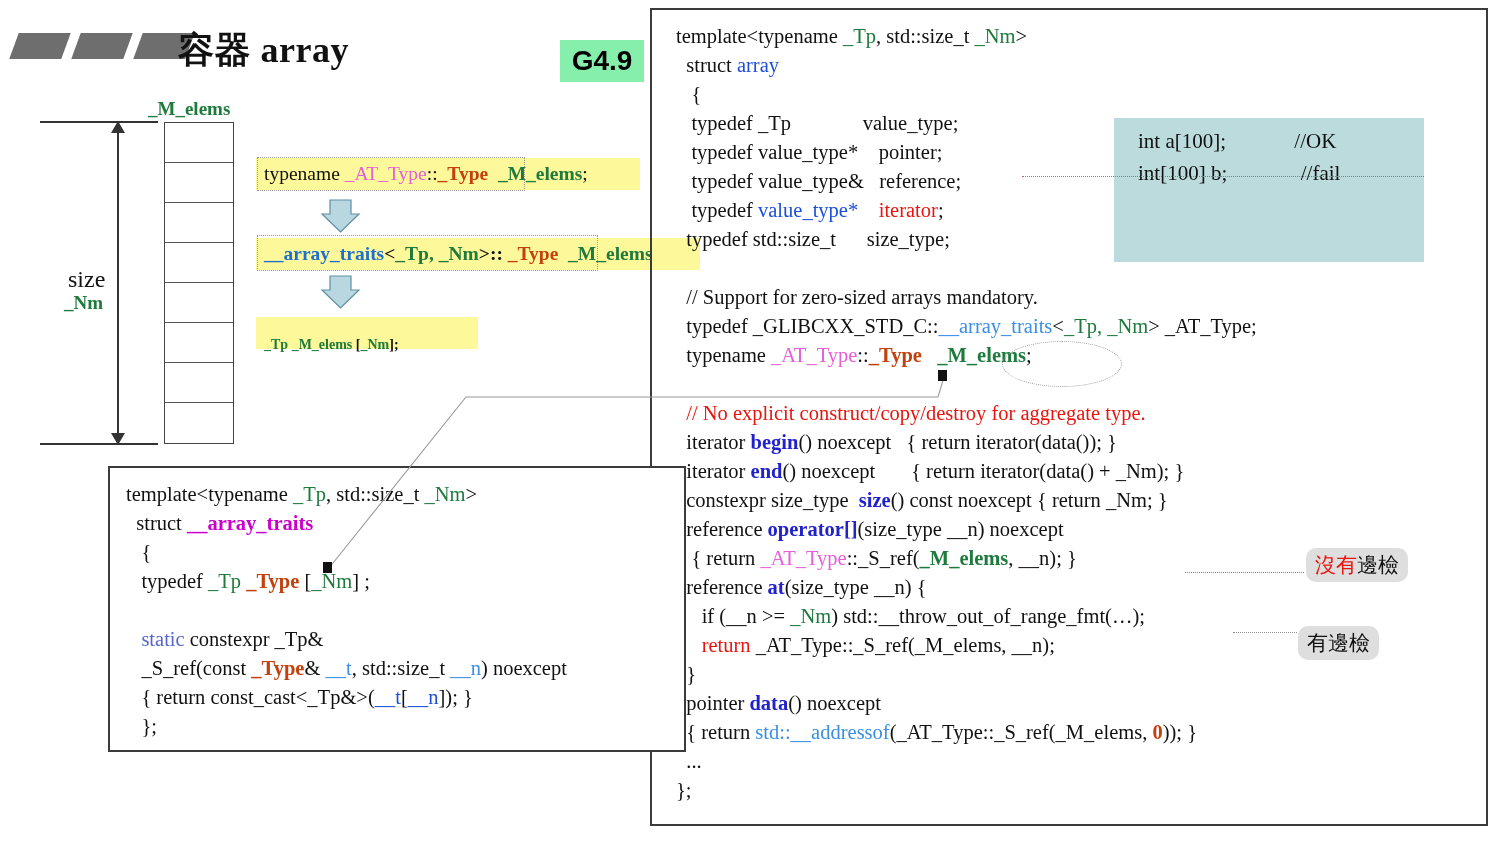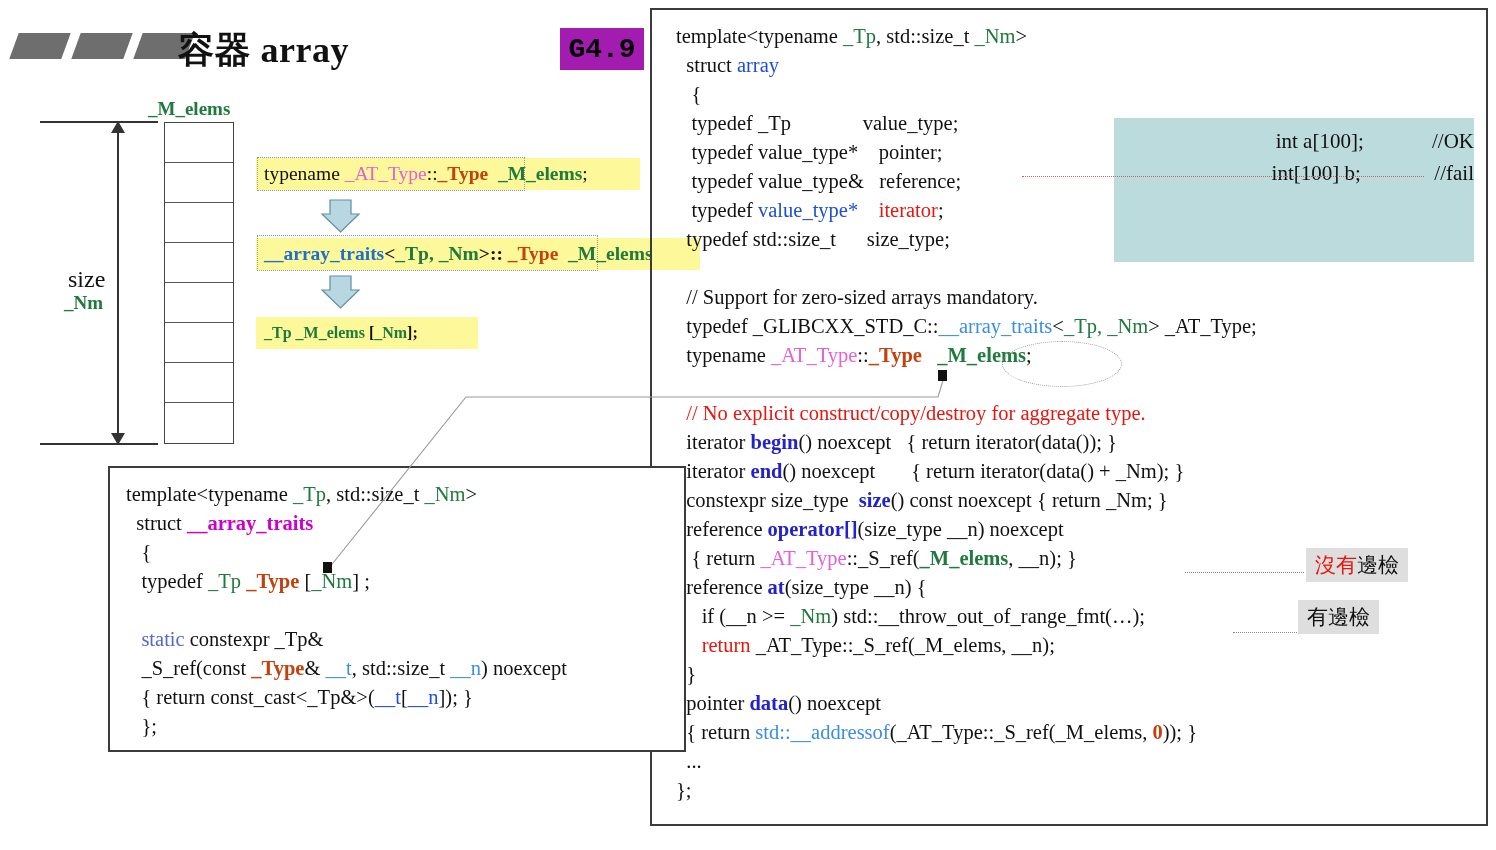--- a/index.html
+++ b/index.html
@@ -18,25 +18,25 @@
   }
 
   
   #slide-title{
     position:absolute;left:178px;top:26px;
     font-size:36px;font-weight:bold;color:#111;
     letter-spacing:.5px;white-space:nowrap;
     font-family:"Liberation Serif","DejaVu Serif",serif;
   }
   #version-badge{
-    position:absolute;left:560px;top:28px;
-    width:84px;height:42px;background:#a21caf;
+    position:absolute;left:560px;top:40px;
+    width:84px;height:42px;background:#86efac;
     display:flex;align-items:center;justify-content:center;
     font-size:28px;font-weight:bold;color:#000;
-    font-family:Liberation Mono, monospace;
+    font-family:Liberation Sans, sans-serif;
   }
 
   
   #array-column{
     position:absolute;left:164px;top:122px;width:70px;height:322px;
     border:1.6px solid #444;box-sizing:border-box;
   }
   #array-column .cell{
     height:12.5%;box-sizing:border-box;border-bottom:1.4px solid #555;
   }
@@ -94,37 +94,37 @@
     border:2.4px solid #3b3b3b;background:#fff;box-sizing:border-box;
   }
 
   .code{
     position:absolute;font-size:20.5px;line-height:29px;white-space:pre;
     color:#111;font-family:"Liberation Serif","DejaVu Serif",serif;
   }
 
   
   #decl-example-box{
-    position:absolute;left:1114px;top:118px;width:360px;height:144px;
+    position:absolute;left:1114px;top:118px;width:310px;height:144px;
     background:#bcdbdd;
-    text-align:right;
   }
   #decl-example-box .row{
     position:relative;font-size:21px;line-height:32px;color:#111;white-space:pre;
   }
   #decl-strike{
     position:absolute;left:1022px;top:176px;width:402px;height:0;
     border-top:1.4px dotted #c4606a;
   }
 
   
   .note-badge{
     position:absolute;background:#dedede;color:#111;
     font-size:21px;padding:3px 9px;white-space:nowrap;
     font-family:"Liberation Sans","DejaVu Sans",sans-serif;
+    border-radius:10px;
   }
   .leader{position:absolute;height:0;border-top:1.2px dotted #8a8a8a;}
 
   
   svg.overlay{position:absolute;left:0;top:0;width:1496px;height:850px;
     pointer-events:none;}
   .ellipse-mark{
     position:absolute;border:1.3px dotted #9a9a9a;border-radius:50%;
     width:118px;height:44px;
   }
@@ -173,42 +173,42 @@
   <g>
     <polygon points="330,276 351,276 351,290 359,290 340.5,308 322,290 330,290" fill="#b9d7e0" stroke="#5e8fa3" stroke-width="1.2"></polygon>
   </g>
 </svg>
 
 <div class="hl" style="left:256px;top:238px;width:444px;height:32px;"></div>
 <div class="dashbox" style="left:257px;top:235px;width:341px;height:36px;"></div>
 <div class="code" style="left:264px;top:241px;font-size:19.5px;line-height:26px;font-weight:bold;"><span class="c-blue">__array_traits</span><span class="c-black">&lt;</span><span class="c-green">_Tp, _Nm</span><span class="c-black">&gt;:: </span><span class="c-red">_Type</span><span class="c-black">  </span><span class="c-green">_M_elems</span></div>
 
 <div class="hl" style="left:256px;top:317px;width:222px;height:32px;"></div>
-<div class="code" style="left:264px;top:320px;font-size:16px;line-height:26px;font-weight:bold;"><span class="c-green">_Tp</span><span class="c-black"> </span><span class="c-green">_M_elems</span><span class="c-black"> [</span><span class="c-green">_Nm</span><span class="c-black">];</span></div>
+<div class="code" style="left:264px;top:332px;font-size:14px;line-height:26px;font-weight:bold;"><span class="c-green">_Tp</span><span class="c-black"> </span><span class="c-green">_M_elems</span><span class="c-black"> [</span><span class="c-green">_Nm</span><span class="c-black">];</span></div>
 
 <div id="array-src-panel"></div>
 <div class="code" style="left:676px;top:22px;"><div><span class="c-black">template&lt;typename </span><span class="c-green-n">_Tp</span><span class="c-black">, std::size_t </span><span class="c-green-n">_Nm</span><span class="c-black">&gt;</span></div><div><span class="c-black">  struct </span><span class="c-pink">array</span></div><div><span class="c-black">   {</span></div><div><span class="c-black">   typedef _Tp              value_type;</span></div><div><span class="c-black">   typedef value_type*    pointer;</span></div><div><span class="c-black">   typedef value_type&amp;   reference;</span></div><div><span class="c-black">   typedef </span><span class="c-pink">value_type*</span><span class="c-black">    </span><span class="c-red-n">iterator</span><span class="c-black">;</span></div><div><span class="c-black">  typedef std::size_t      size_type;</span></div><div>&nbsp;</div><div><span class="c-black">  // Support for zero-sized arrays mandatory.</span></div><div><span class="c-black">  typedef _GLIBCXX_STD_C::</span><span class="c-blue-n">__array_traits</span><span class="c-black">&lt;</span><span class="c-green-n">_Tp, _Nm</span><span class="c-black">&gt; _AT_Type;</span></div><div><span class="c-black">  typename </span><span class="c-magenta">_AT_Type</span><span class="c-black">::</span><span class="c-red">_Type</span><span class="c-black">   </span><span class="c-green">_M_elems</span><span class="c-black">;</span></div><div>&nbsp;</div><div><span class="c-red-n">  // No explicit construct/copy/destroy for aggregate type.</span></div><div><span class="c-black">  iterator </span><span class="c-navy">begin</span><span class="c-black">() noexcept   { return iterator(data()); }</span></div><div><span class="c-black">  iterator </span><span class="c-navy">end</span><span class="c-black">() noexcept       { return iterator(data() + _Nm); }</span></div><div><span class="c-black">  constexpr size_type  </span><span class="c-navy">size</span><span class="c-black">() const noexcept { return _Nm; }</span></div><div><span class="c-black">  reference </span><span class="c-navy">operator[]</span><span class="c-black">(size_type __n) noexcept</span></div><div><span class="c-black">   { return </span><span class="c-magenta">_AT_Type</span><span class="c-black">::_S_ref(</span><span class="c-green">_M_elems</span><span class="c-black">, __n); }</span></div><div><span class="c-black">  reference </span><span class="c-navy">at</span><span class="c-black">(size_type __n) {</span></div><div><span class="c-black">     if (__n &gt;= </span><span class="c-green-n">_Nm</span><span class="c-black">) std::__throw_out_of_range_fmt(…);</span></div><div><span class="c-black">     </span><span class="c-red-n">return</span><span class="c-black"> _AT_Type::_S_ref(_M_elems, __n);</span></div><div><span class="c-black">  }</span></div><div><span class="c-black">  pointer </span><span class="c-navy">data</span><span class="c-black">() noexcept</span></div><div><span class="c-black">  { return </span><span class="c-blue-n">std::__addressof</span><span class="c-black">(_AT_Type::_S_ref(_M_elems, </span><span class="c-red">0</span><span class="c-black">)); }</span></div><div><span class="c-black">  ...</span></div><div><span class="c-black">};</span></div></div>
 
 <div class="ellipse-mark" style="left:1002px;top:341px;"></div>
 
 <div id="decl-example-box">
   <div style="padding:7px 0 0 24px;">
     <div class="row"><span class="c-black">int a[100];</span><span class="c-black">             </span><span class="c-black">//OK</span></div>
     <div class="row"><span class="c-black">int[100] b;</span><span class="c-black">              </span><span class="c-black">//fail</span></div>
   </div>
 </div>
 <div id="decl-strike"></div>
 
 <div class="leader" style="left:1185px;top:572px;width:119px;"></div>
 <div class="note-badge" style="left:1306px;top:548px;">
   <span class="c-red-n">沒有</span><span>邊檢</span>
 </div>
 
 <div class="leader" style="left:1233px;top:632px;width:64px;"></div>
-<div class="note-badge" style="left:1298px;top:600px;">
+<div class="note-badge" style="left:1298px;top:626px;">
   <span>有邊檢</span>
 </div>
 
 <div id="traits-panel"></div>
 <div class="code" style="left:126px;top:480px;"><div><span class="c-black">template&lt;typename </span><span class="c-green-n">_Tp</span><span class="c-black">, std::size_t </span><span class="c-green-n">_Nm</span><span class="c-black">&gt;</span></div><div><span class="c-black">  struct </span><span class="c-magenta-b">__array_traits</span></div><div><span class="c-black">   {</span></div><div><span class="c-black">   typedef </span><span class="c-green-n">_Tp</span><span class="c-black"> </span><span class="c-red">_Type</span><span class="c-black"> [</span><span class="c-green-n">_Nm</span><span class="c-black">] ;</span></div><div>&nbsp;</div><div><span class="c-black">   </span><span class="c-slate">static</span><span class="c-black"> constexpr _Tp&amp;</span></div><div><span class="c-black">   _S_ref(const </span><span class="c-red">_Type</span><span class="c-black">&amp; </span><span class="c-blue-n">__t</span><span class="c-black">, std::size_t </span><span class="c-blue-n">__n</span><span class="c-black">) noexcept</span></div><div><span class="c-black">   { return const_cast&lt;_Tp&amp;&gt;(</span><span class="c-pink">__t</span><span class="c-black">[</span><span class="c-pink">__n</span><span class="c-black">]); }</span></div><div><span class="c-black">   };</span></div></div>
 
 <svg class="overlay">
   <polyline points="329,568 466,397 938,397 944,377" fill="none" stroke="#9a9a9a" stroke-width="1.1"></polyline>
   <rect x="323" y="562" width="9" height="11" fill="#111"></rect>
   <rect x="938" y="370" width="9" height="11" fill="#111"></rect>

